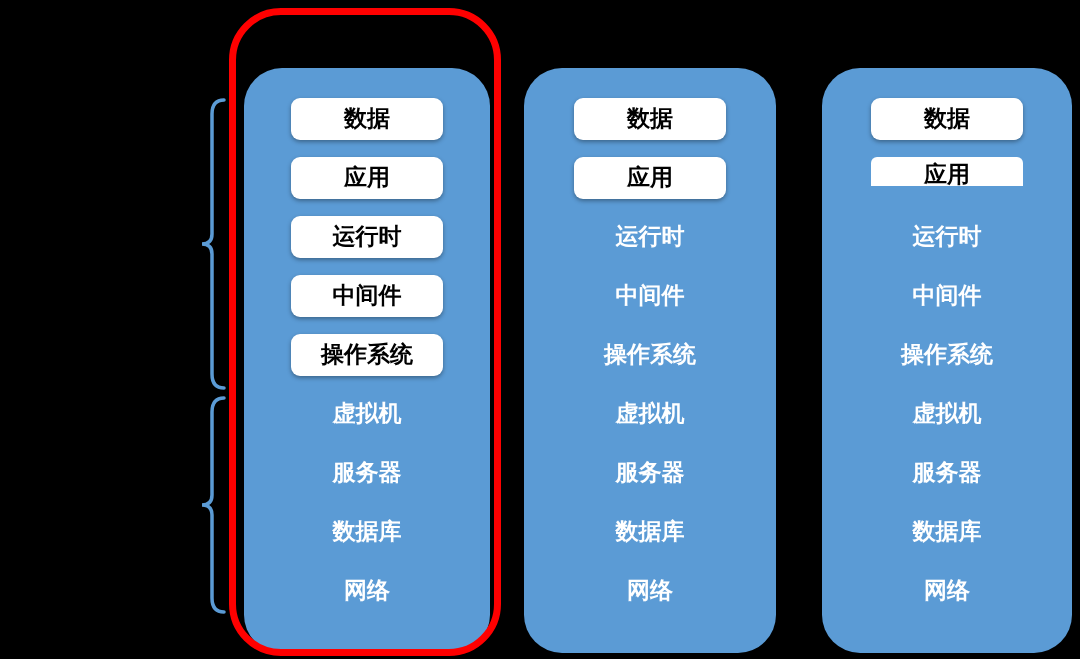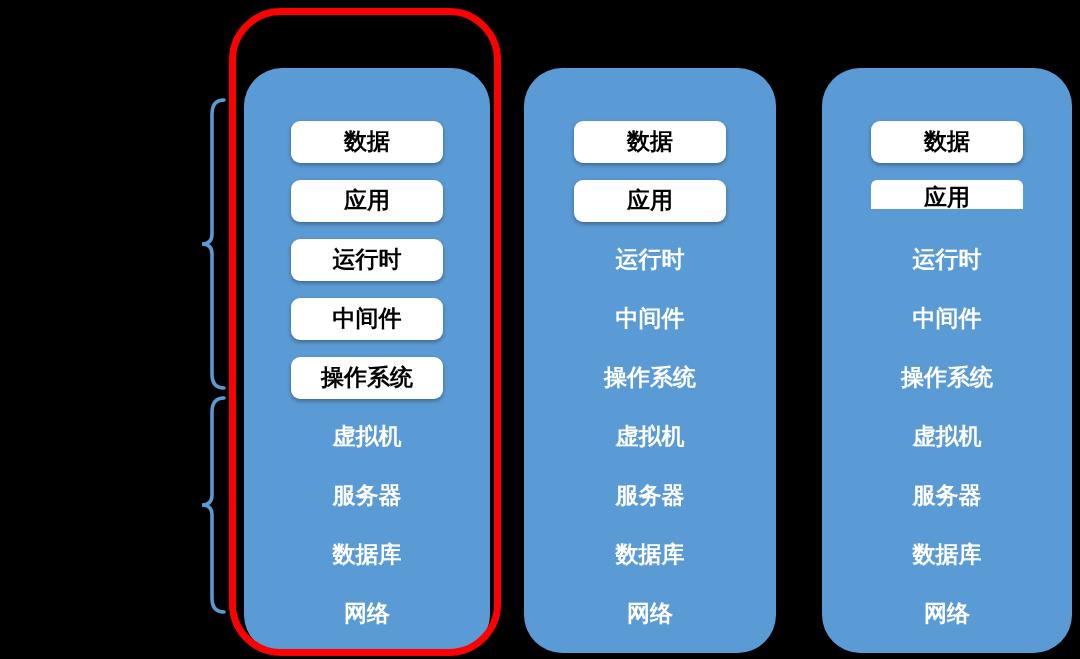--- a/index.html
+++ b/index.html
@@ -7,21 +7,21 @@
     width:1080px;height:659px;
     background:var(--background,#000);
     font-family:"DejaVu Sans","Liberation Sans",sans-serif;
     position:relative;overflow:hidden;
   }
   .column{
     position:absolute;top:68px;height:585px;
     background:var(--column-blue,#5B9BD5);
     border-radius:38px;
     display:flex;flex-direction:column;
-    padding-top:44px;box-sizing:border-box;
+    padding-top:21px;box-sizing:border-box;
   }
   .column.c1{left:244px;width:246px;}
   .column.c2{left:524px;width:252px;}
   .column.c3{left:822px;width:250px;}
   .row{height:59px;display:flex;align-items:center;justify-content:center;position:relative;}
   .layer-box{
     width:152px;height:42px;
     background:var(--box-fill,#fff);
     border-radius:9px;
     display:flex;align-items:center;justify-content:center;

